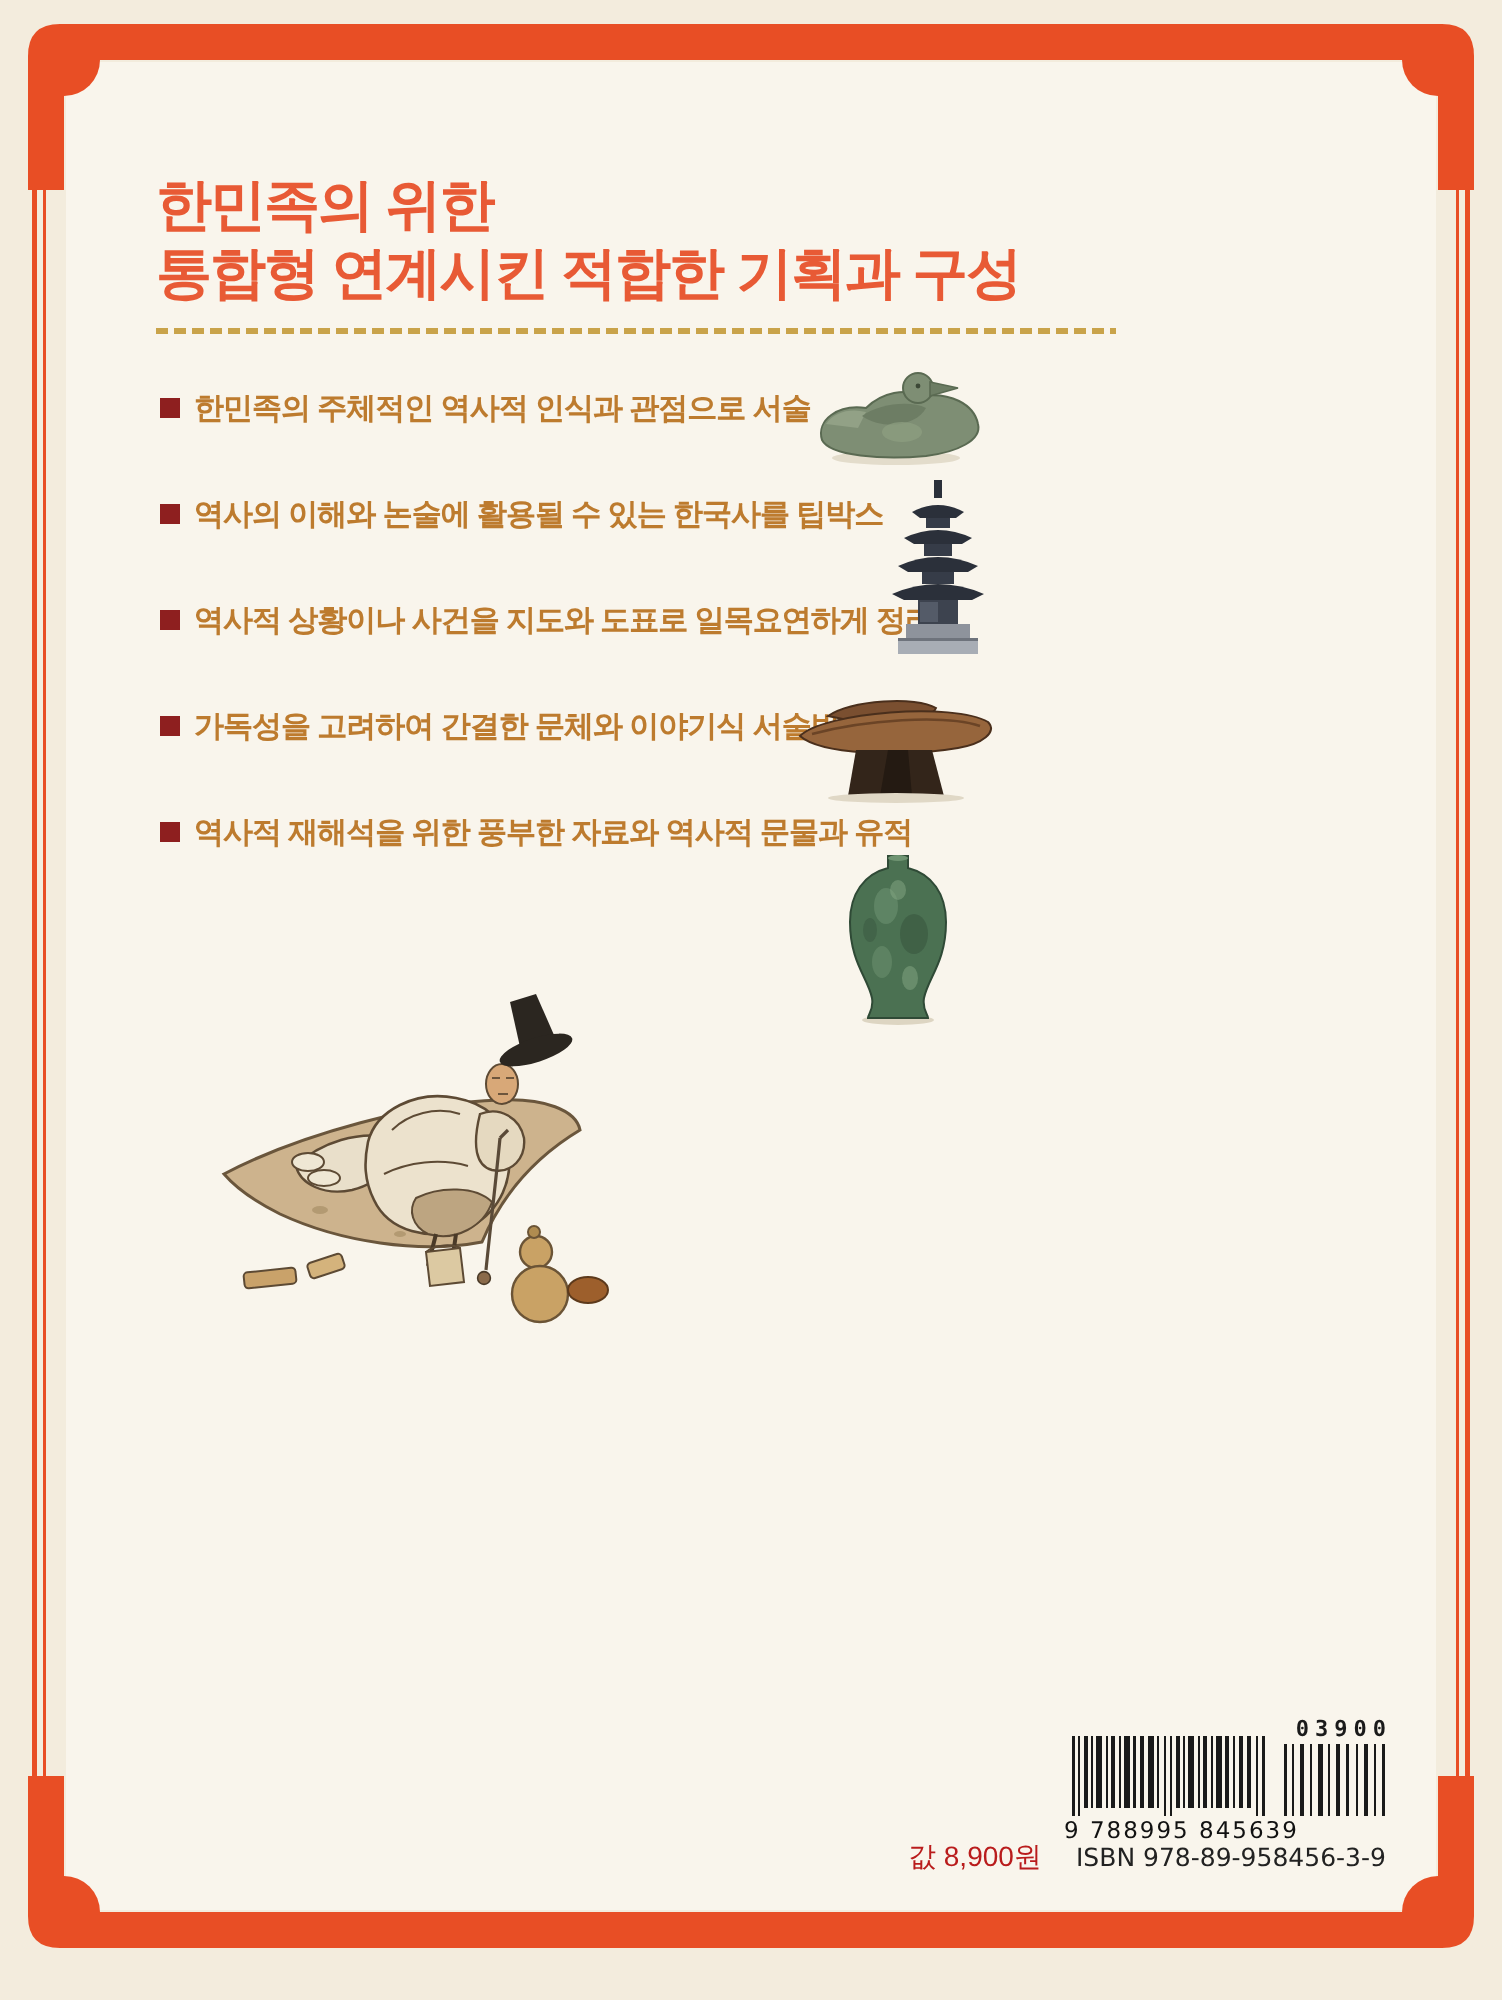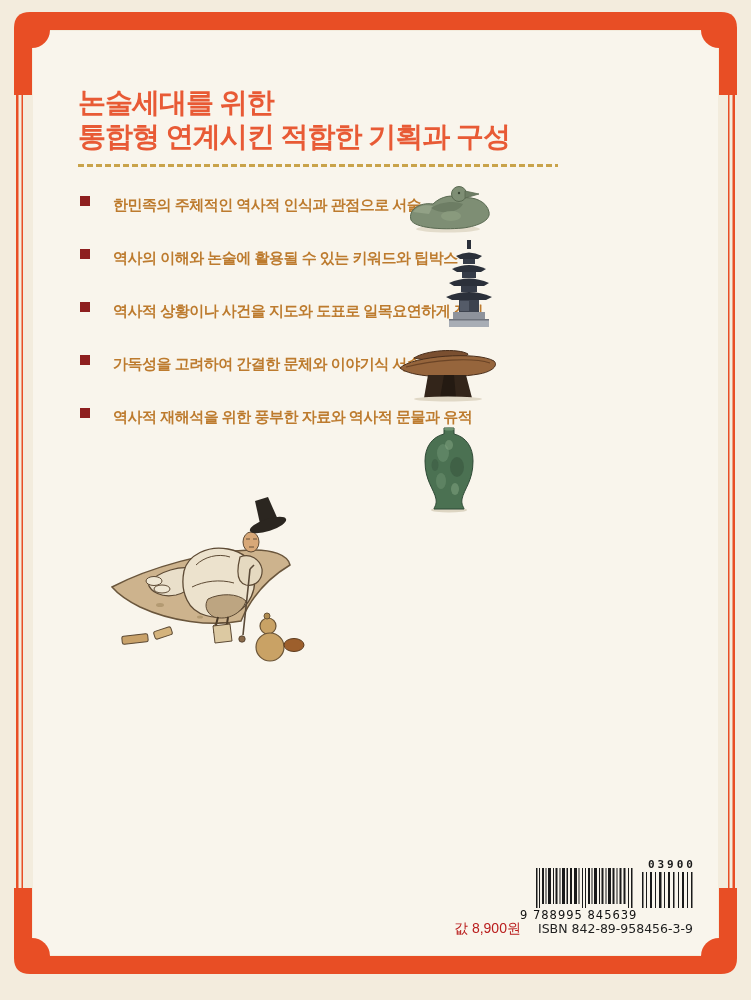--- a/index.html
+++ b/index.html
@@ -19,36 +19,36 @@
     letter-spacing:-1px;
   }
   .title .t-line{display:block;}
   .dash-divider{
     position:absolute;left:78px;top:164px;width:480px;height:3px;
     background:repeating-linear-gradient(to right,#c9a34a 0 6px,transparent 6px 9px);
   }
   .features{
     position:absolute;left:80px;top:196px;display:flex;flex-direction:column;gap:37px;
   }
-  .feature-row{display:flex;align-items:flex-start;gap:23px;height:16px;}
+  .feature-row{display:flex;align-items:center;gap:7px;height:16px;}
   .feature-square{
     width:10px;height:10px;background:#8e1f1f;flex:0 0 auto;
   }
   .feature-label{
     color:#bd7b2e;font-size:15px;font-weight:bold;letter-spacing:-0.5px;white-space:nowrap;
   }
   .artifact{position:absolute;}
   .barcode-wrap{position:absolute;left:452px;top:858px;width:250px;height:82px;}
   .addon-code{
     position:absolute;left:190px;top:0px;width:54px;text-align:right;
     font-family:"DejaVu Sans Mono", monospace;font-size:11px;font-weight:bold;
     color:#1a1a1a;letter-spacing:3px;
   }
   .barcode-digits{
-    position:absolute;left:68px;top:50px;width:100px;text-align:center;
+    position:absolute;left:80px;top:50px;width:100px;text-align:center;
     font-family:"DejaVu Sans", sans-serif;font-size:11.5px;color:#111;
     letter-spacing:1px;white-space:nowrap;
   }
   .price-label{
     position:absolute;left:2px;top:62px;font-size:14px;color:#b91c1c;
     font-family:Liberation Sans, sans-serif;white-space:nowrap;
   }
   .isbn-label{
     position:absolute;left:86px;top:63px;font-size:12.5px;color:#222;
     font-family:"DejaVu Sans", sans-serif;white-space:nowrap;
@@ -80,33 +80,33 @@
 
     <rect x="16" y="95" width="2.5" height="793"></rect>
     <rect x="21.5" y="95" width="1.5" height="793"></rect>
 
     <rect x="732.5" y="95" width="2.5" height="793"></rect>
     <rect x="728" y="95" width="1.5" height="793"></rect>
   </g>
 </svg>
 
 <div class="title">
-  <span class="t-line">논술세대를 위한</span>
+  <span class="t-line">한민족의 위한</span>
   <span class="t-line">통합형 연계시킨 적합한 기획과 구성</span>
 </div>
 <div class="dash-divider"></div>
 
 <div class="features">
   <div class="feature-row">
     <span class="feature-square"></span>
     <span class="feature-label">한민족의 주체적인 역사적 인식과 관점으로 서술</span>
   </div>
   <div class="feature-row">
     <span class="feature-square"></span>
-    <span class="feature-label">역사의 이해와 논술에 활용될 수 있는 키워드와 팁박스</span>
+    <span class="feature-label">역사의 이해와 논술에 활용될 수 있는 한국사를 팁박스</span>
   </div>
   <div class="feature-row">
     <span class="feature-square"></span>
     <span class="feature-label">역사적 상황이나 사건을 지도와 도표로 일목요연하게 정리</span>
   </div>
   <div class="feature-row">
     <span class="feature-square"></span>
     <span class="feature-label">가독성을 고려하여 간결한 문체와 이야기식 서술방식</span>
   </div>
   <div class="feature-row">
@@ -252,14 +252,14 @@
       <rect x="26" y="0" width="2" height="36"></rect>
         <rect x="31" y="0" width="1.5" height="36"></rect>
       <rect x="36" y="0" width="1" height="36"></rect>
         <rect x="40" y="0" width="2" height="36"></rect>
       <rect x="45" y="0" width="1" height="36"></rect>
         <rect x="49" y="0" width="1.5" height="36"></rect>
     </g>
   </svg>
   <div class="barcode-digits">9 788995 845639</div>
   <div class="price-label">값 8,900원</div>
-  <div class="isbn-label">ISBN 842-89-958456-3-9</div>
+  <div class="isbn-label">ISBN 978-89-958456-3-9</div>
 </div>
 
 </body></html>

